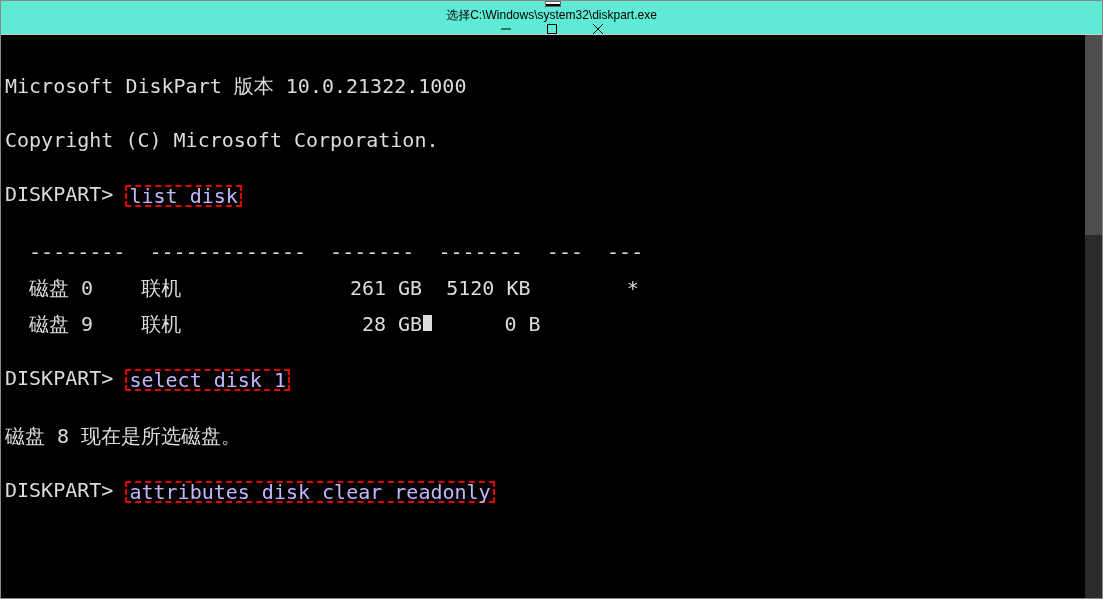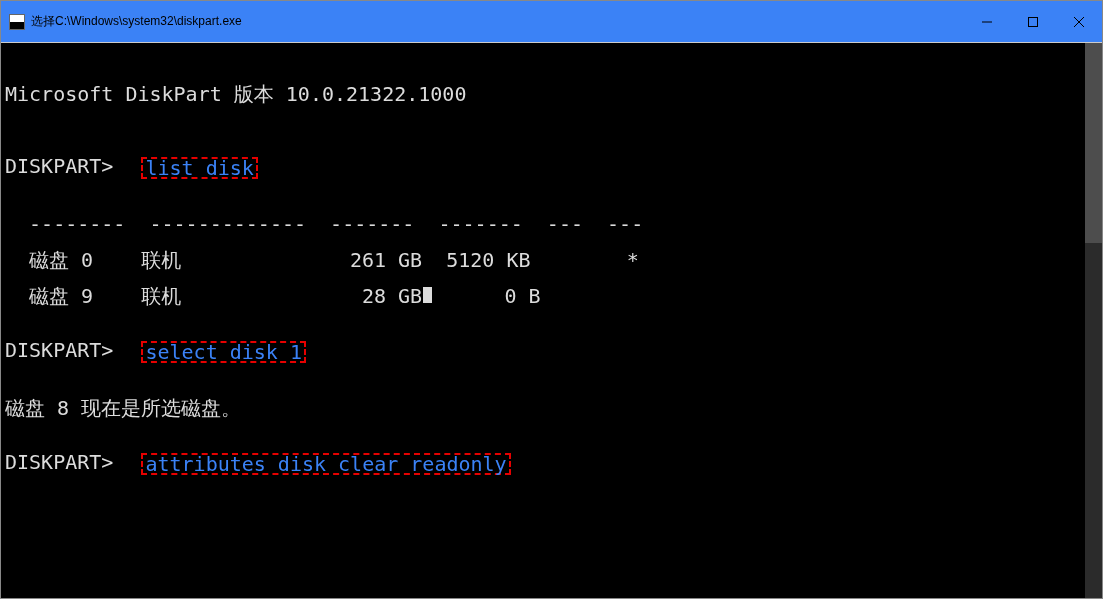--- a/index.html
+++ b/index.html
@@ -7,25 +7,26 @@
     margin: 0;
     padding: 0;
     font-family: "Segoe UI", Tahoma, sans-serif;
     background: #fff;
     width: 1103px;
     height: 599px;
     overflow: hidden;
     border: 1px solid #888;
   }
   .titlebar {
-    height: 42px;
-    background: #3b82f6;
+    height: 34px;
+    background: #5eead4;
     display: flex;
     align-items: center;
     border-bottom: 1px solid #ccc;
+    flex-direction: column;
   }
   .titlebar-icon {
     width: 16px;
     height: 16px;
     margin-left: 8px;
     margin-right: 6px;
     border: 1px solid #666;
     position: relative;
     background: linear-gradient(to bottom, #fff 50%, #000 50%);
   }
@@ -80,22 +81,21 @@
     position: absolute;
     right: 0;
     top: 0;
     width: 17px;
     height: 200px;
     background: #4d4d4d;
   }
   .hl {
     border: 2px dashed #e60000;
     padding: 0 2px;
-    color: #3b82f6;
-    margin-left: 16px;
+    color: #c4b5fd;
   }
   .cursor {
     display: inline-block;
     width: 9px;
     height: 16px;
     background: #dcdcdc;
     vertical-align: text-bottom;
     margin-left: 1px;
   }
   .mono-line { display:block; }
@@ -125,20 +125,21 @@
         </svg>
     </div>
   </div>
 </div>
 
 <div class="terminal">
   <div class="term-inner">
 <span class="mono-line"></span>
 <span class="mono-line">Microsoft DiskPart 版本 10.0.21322.1000</span>
 <span class="mono-line"></span>
+<span class="mono-line">Copyright (C) Microsoft Corporation.</span>
 <span class="mono-line"></span>
 <span class="mono-line row-flex"><span>DISKPART&gt; </span><span class="hl">list disk</span></span>
 <span class="mono-line"></span>
 <span class="mono-line">  --------  -------------  -------  -------  ---  ---</span>
 <span class="mono-line">  磁盘 0    联机              261 GB  5120 KB        *</span>
 <span class="mono-line row-flex"><span>  磁盘 9    联机               28 GB</span><span class="cursor"></span><span>      0 B</span></span>
 <span class="mono-line"></span>
 <span class="mono-line row-flex"><span>DISKPART&gt; </span><span class="hl">select disk 1</span></span>
 <span class="mono-line"></span>
 <span class="mono-line">磁盘 8 现在是所选磁盘。</span>

